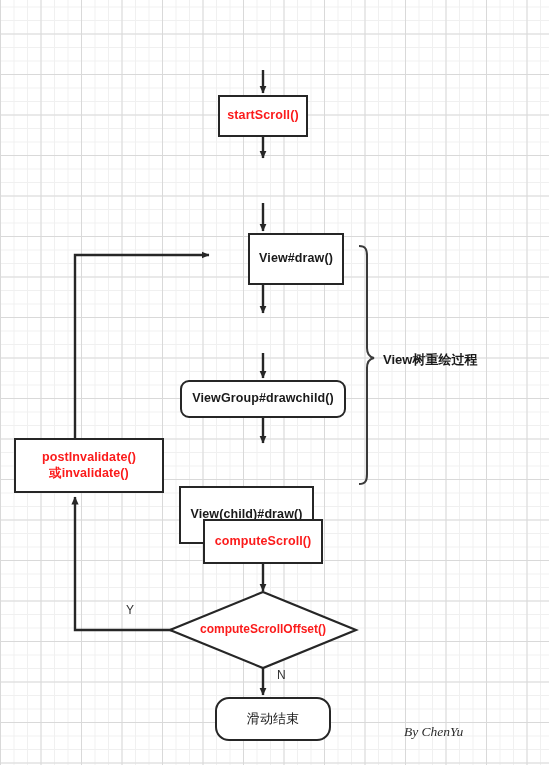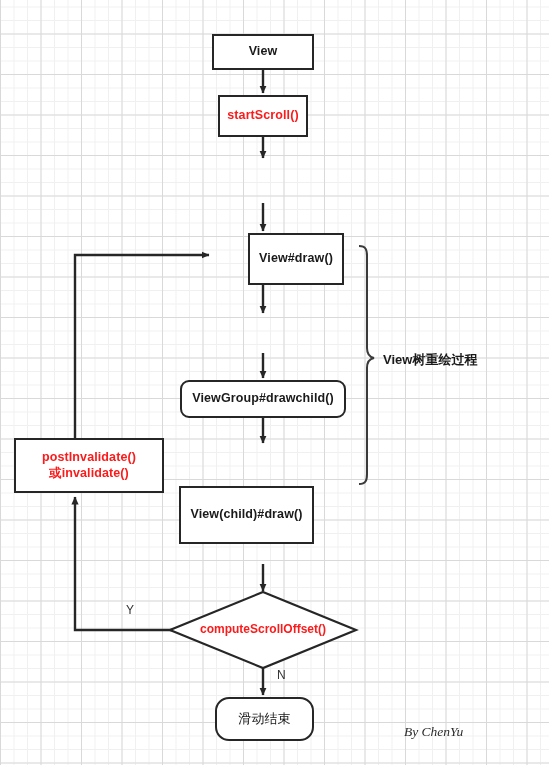--- a/index.html
+++ b/index.html
@@ -121,51 +121,51 @@
     <path d="M172,630 L75,630 L75,497" fill="none" stroke="#262626" stroke-width="2.4" marker-end="url(#arrow)"></path>
 
     <path d="M75,439 L75,255 L209,255" fill="none" stroke="#262626" stroke-width="2.4" marker-end="url(#arrow)"></path>
 
     <path d="M359,246 C366,246 367,250 367,256
              L367,348 C367,354 369,357 374,358
              C369,359 367,362 367,368
              L367,474 C367,480 366,484 359,484" fill="none" stroke="#3a3a3a" stroke-width="2"></path>
   </svg>
 
-  <div class="node plain" style="left:212px; top:34px; width:102px; height:36px;">
-    <span>View</span>
-  </div>
 
   <div class="node red" style="left:218px; top:95px; width:90px; height:42px;">
     <span>startScroll()</span>
   </div>
 
 
   <div class="node plain" style="left:216px; top:233px; width:96px; height:52px;margin-left:32px;">
     <span>View#draw()</span>
   </div>
 
 
   <div class="node plain" style="left:180px; top:380px; width:166px; height:38px;border-radius:9px;">
     <span>ViewGroup#drawchild()</span>
   </div>
 
   <div class="node plain" style="left:179px; top:445px; width:135px; height:58px;margin-top:41px;">
     <span>View(child)#draw()</span>
   </div>
 
+  <div class="node red" style="left:203px; top:519px; width:120px; height:45px;">
+    <span>computeScroll()</span>
+  </div>
 
   <div class="diamond-wrap" style="left:166px; top:588px; width:194px; height:84px;">
     <svg width="194" height="84" viewBox="0 0 194 84" xmlns="http://www.w3.org/2000/svg">
       <polygon points="97,4 190,42 97,80 4,42" fill="#ffffff" stroke="#262626" stroke-width="2.2"></polygon>
     </svg>
     <div class="diamond-label" style="left:0; top:34px; width:194px;">computeScrollOffset()</div>
   </div>
 
-  <div class="node rounded" style="left:215px; top:697px; width:99px; height:44px;">
+  <div class="node rounded" style="left:215px; top:697px; width:116px; height:44px;">
     <span>滑动结束</span>
   </div>
 
   <div class="node red" style="left:14px; top:438px; width:150px; height:55px; flex-direction:column;">
     <span>postInvalidate()</span>
     <span>或invalidate()</span>
   </div>
 
   <div class="edge-label" style="left:126px; top:603px;">Y</div>
   <div class="edge-label" style="left:277px; top:668px;">N</div>

